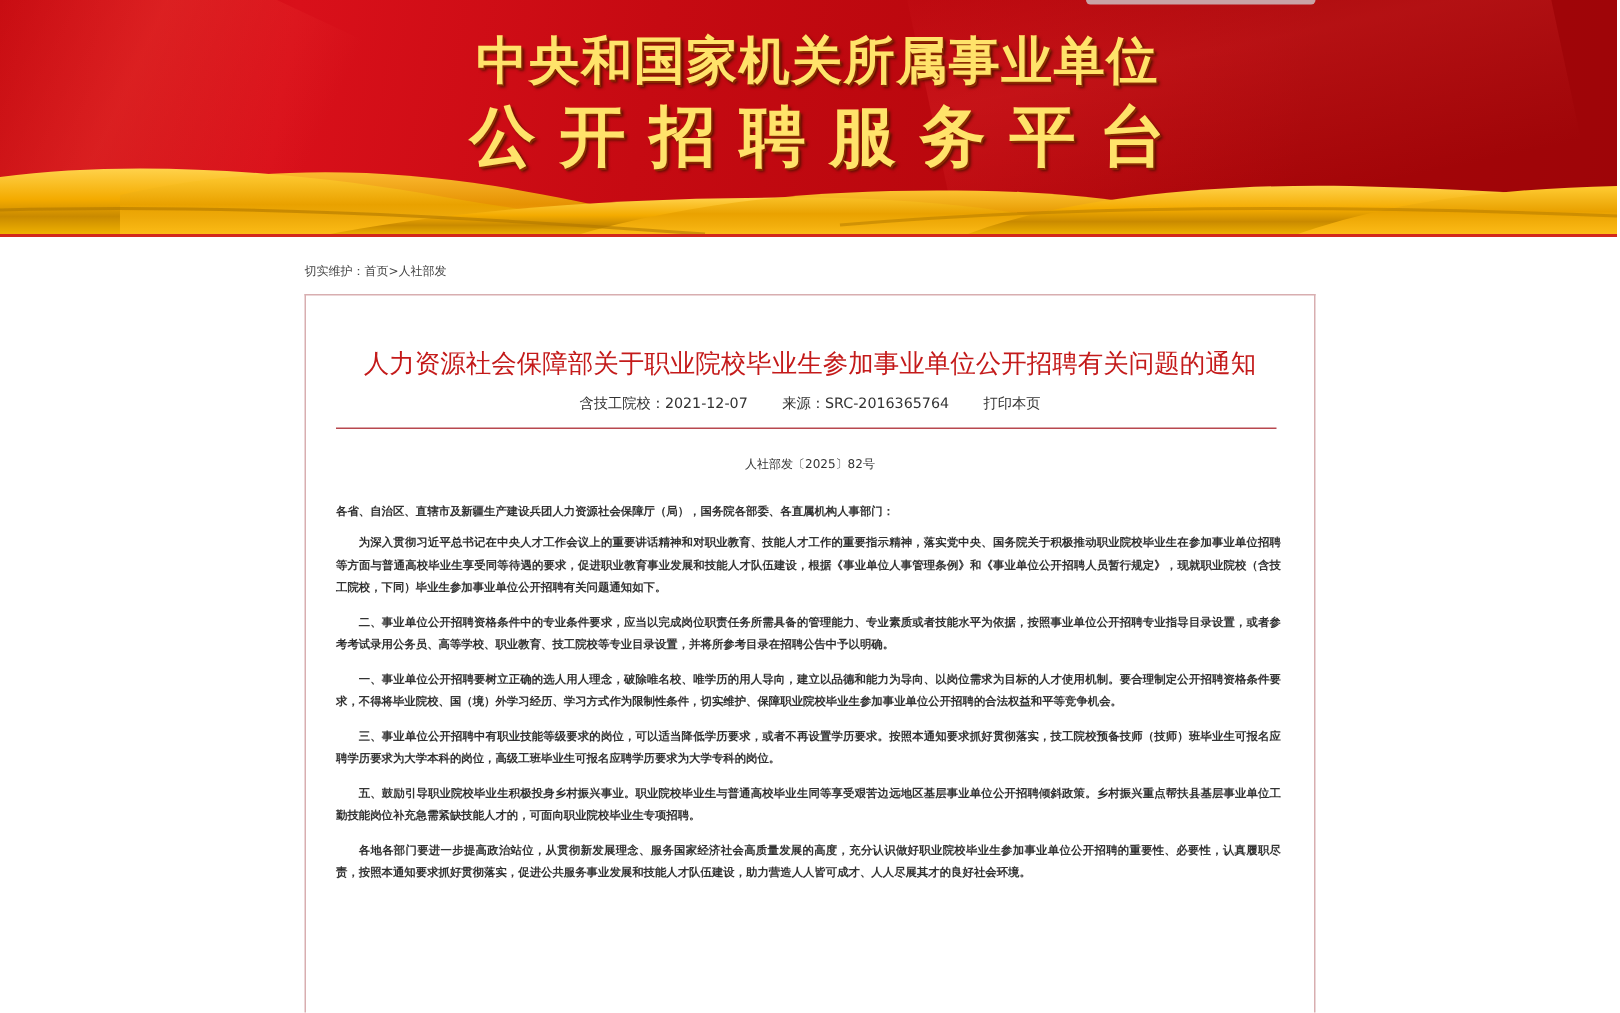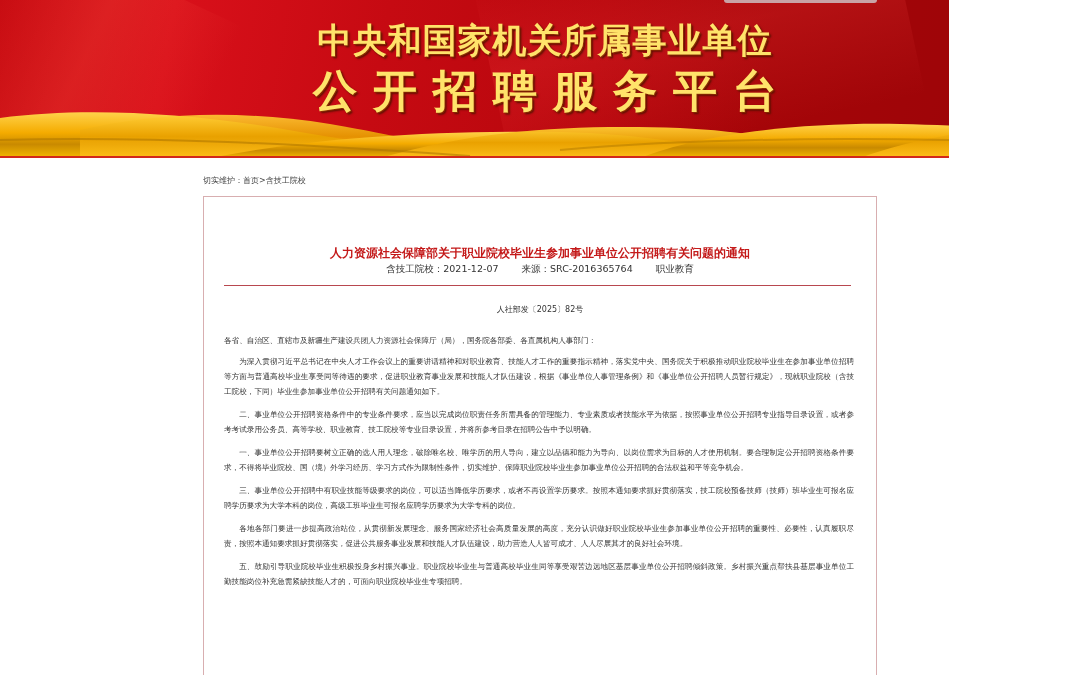--- a/index.html
+++ b/index.html
@@ -1,18 +1,18 @@
 <!DOCTYPE html>
 <html><head>
 <meta charset="utf-8">
 <style>
   html, body { margin:0; padding:0; background:#ffffff; }
   body { width:1080px; height:675px; overflow:hidden; position:relative; font-family:"DejaVu Sans", sans-serif; }
   .banner {
-    position:absolute; left:0; top:0; width:949px; height:158px; overflow:hidden;
+    position:absolute; left:0; top:0; width:1078px; height:158px; overflow:hidden;
     background: linear-gradient(100deg, #c5080f 0%, #d9101a 18%, #c60a12 40%, #b8070d 62%, #a50508 80%, #9e0508 100%);
   }
   .banner .streak1 { position:absolute; left:-60px; top:-40px; width:260px; height:260px; transform:rotate(25deg);
     background:linear-gradient(90deg, rgba(255,80,60,0) 0%, rgba(255,90,70,.25) 50%, rgba(255,80,60,0) 100%); }
   .banner .streak2 { position:absolute; right:40px; top:-60px; width:420px; height:200px; transform:rotate(-12deg);
     background:linear-gradient(180deg, rgba(255,60,60,.0) 0%, rgba(255,70,70,.18) 45%, rgba(0,0,0,0) 100%); }
   .banner .topbar { position:absolute; left:724px; top:0; width:153px; height:3px; background:#c9a3a6; border-radius:0 0 3px 3px; }
   .gold {
     position:absolute; left:0; top:110px; width:1078px; height:48px;
   }
@@ -27,30 +27,30 @@
   .banner-title.line2 { top:62px; font-size:44px; letter-spacing:16px; padding-left:14px; }
 
   .breadcrumb { position:absolute; left:203px; top:175px; font-size:8px; color:#444; }
   .breadcrumb span { color:#444; }
 
   .card {
     position:absolute; left:203px; top:196px; width:672px; height:490px;
     border:1px solid #d8aeb0; border-bottom:none; background:#fff;
   }
   .article-title {
-    position:absolute; left:0; top:48px; width:672px; text-align:center;
-    color:#c41a1a; font-size:12px; font-weight:bold; letter-spacing:0px;
+    position:absolute; left:0; top:34px; width:672px; text-align:center;
+    color:#c41a1a; font-size:17px; font-weight:normal; letter-spacing:0px;
   }
   .meta {
     position:absolute; left:0; top:66px; width:672px; text-align:center; font-size:9.5px; color:#333;
   }
   .meta .item { margin:0 10px; }
   .divider { position:absolute; left:20px; top:88px; width:627px; height:1px; background:#b8484f; }
   .doc-no { position:absolute; left:0; top:107px; width:672px; text-align:center; font-size:8px; color:#333; }
-  .body-text { position:absolute; left:20px; top:136px; width:630px; font-size:7.6px; color:#333; line-height:15px; }
+  .body-text { position:absolute; left:20px; top:136px; width:630px; font-size:7.6px; color:#333; line-height:15px;font-weight:bold; }
   .body-text p { margin:0 0 8px 0; text-align:justify; }
   .body-text p.indent { text-indent:2em; }
   .body-text p.salutation { margin-bottom:6px; }
   .print-link { cursor:pointer; }
 </style>
 </head>
 <body>
 
 <div class="banner">
   <div class="streak1"></div>
@@ -80,34 +80,34 @@
       <path d="M640,48 C700,24 800,12 900,14 C980,16 1040,20 1078,24 L1078,48 Z" fill="url(#g1)"></path>
       <path d="M860,48 C920,26 990,16 1078,14 L1078,48 Z" fill="url(#g2)"></path>
       <path d="M0,30 C150,26 300,34 470,46" stroke="#b07800" stroke-width="2" fill="none" opacity="0.6"></path>
       <path d="M560,40 C700,28 880,26 1078,34" stroke="#b07800" stroke-width="2" fill="none" opacity="0.5"></path>
     </svg>
   </div>
   <div class="bottom-line"></div>
 </div>
 
 <div class="breadcrumb">
-  <span>切实维护：</span><span>首页</span><span>&gt;</span><span>含技工院校</span>
+  <span>切实维护：</span><span>首页</span><span>&gt;</span><span>人社部发</span>
 </div>
 
 <div class="card">
   <div class="article-title">人力资源社会保障部关于职业院校毕业生参加事业单位公开招聘有关问题的通知</div>
   <div class="meta">
     <span class="item"><span>含技工院校：</span><span>2021-12-07</span></span>
     <span class="item"><span>来源：</span><span>SRC-2016365764</span></span>
-    <span class="item print-link">职业教育</span>
+    <span class="item print-link">打印本页</span>
   </div>
   <div class="divider"></div>
   <div class="doc-no">人社部发〔2025〕82号</div>
   <div class="body-text">
     <p class="salutation">各省、自治区、直辖市及新疆生产建设兵团人力资源社会保障厅（局），国务院各部委、各直属机构人事部门：</p>
     <p class="indent">为深入贯彻习近平总书记在中央人才工作会议上的重要讲话精神和对职业教育、技能人才工作的重要指示精神，落实党中央、国务院关于积极推动职业院校毕业生在参加事业单位招聘等方面与普通高校毕业生享受同等待遇的要求，促进职业教育事业发展和技能人才队伍建设，根据《事业单位人事管理条例》和《事业单位公开招聘人员暂行规定》，现就职业院校（含技工院校，下同）毕业生参加事业单位公开招聘有关问题通知如下。</p>
     <p class="indent">二、事业单位公开招聘资格条件中的专业条件要求，应当以完成岗位职责任务所需具备的管理能力、专业素质或者技能水平为依据，按照事业单位公开招聘专业指导目录设置，或者参考考试录用公务员、高等学校、职业教育、技工院校等专业目录设置，并将所参考目录在招聘公告中予以明确。</p>
     <p class="indent">一、事业单位公开招聘要树立正确的选人用人理念，破除唯名校、唯学历的用人导向，建立以品德和能力为导向、以岗位需求为目标的人才使用机制。要合理制定公开招聘资格条件要求，不得将毕业院校、国（境）外学习经历、学习方式作为限制性条件，切实维护、保障职业院校毕业生参加事业单位公开招聘的合法权益和平等竞争机会。</p>
     <p class="indent">三、事业单位公开招聘中有职业技能等级要求的岗位，可以适当降低学历要求，或者不再设置学历要求。按照本通知要求抓好贯彻落实，技工院校预备技师（技师）班毕业生可报名应聘学历要求为大学本科的岗位，高级工班毕业生可报名应聘学历要求为大学专科的岗位。</p>
+    <p class="indent">五、鼓励引导职业院校毕业生积极投身乡村振兴事业。职业院校毕业生与普通高校毕业生同等享受艰苦边远地区基层事业单位公开招聘倾斜政策。乡村振兴重点帮扶县基层事业单位工勤技能岗位补充急需紧缺技能人才的，可面向职业院校毕业生专项招聘。</p>
     <p class="indent">各地各部门要进一步提高政治站位，从贯彻新发展理念、服务国家经济社会高质量发展的高度，充分认识做好职业院校毕业生参加事业单位公开招聘的重要性、必要性，认真履职尽责，按照本通知要求抓好贯彻落实，促进公共服务事业发展和技能人才队伍建设，助力营造人人皆可成才、人人尽展其才的良好社会环境。</p>
-    <p class="indent">五、鼓励引导职业院校毕业生积极投身乡村振兴事业。职业院校毕业生与普通高校毕业生同等享受艰苦边远地区基层事业单位公开招聘倾斜政策。乡村振兴重点帮扶县基层事业单位工勤技能岗位补充急需紧缺技能人才的，可面向职业院校毕业生专项招聘。</p>
   </div>
 </div>
 
 </body></html>

